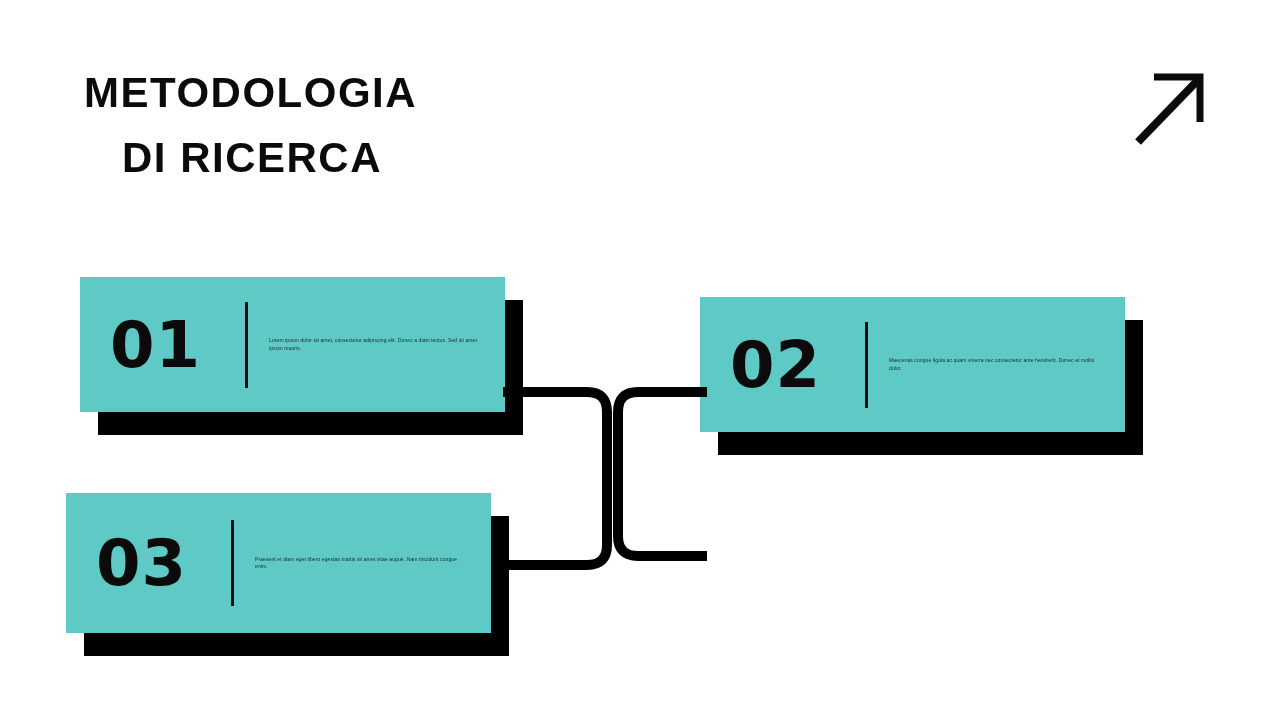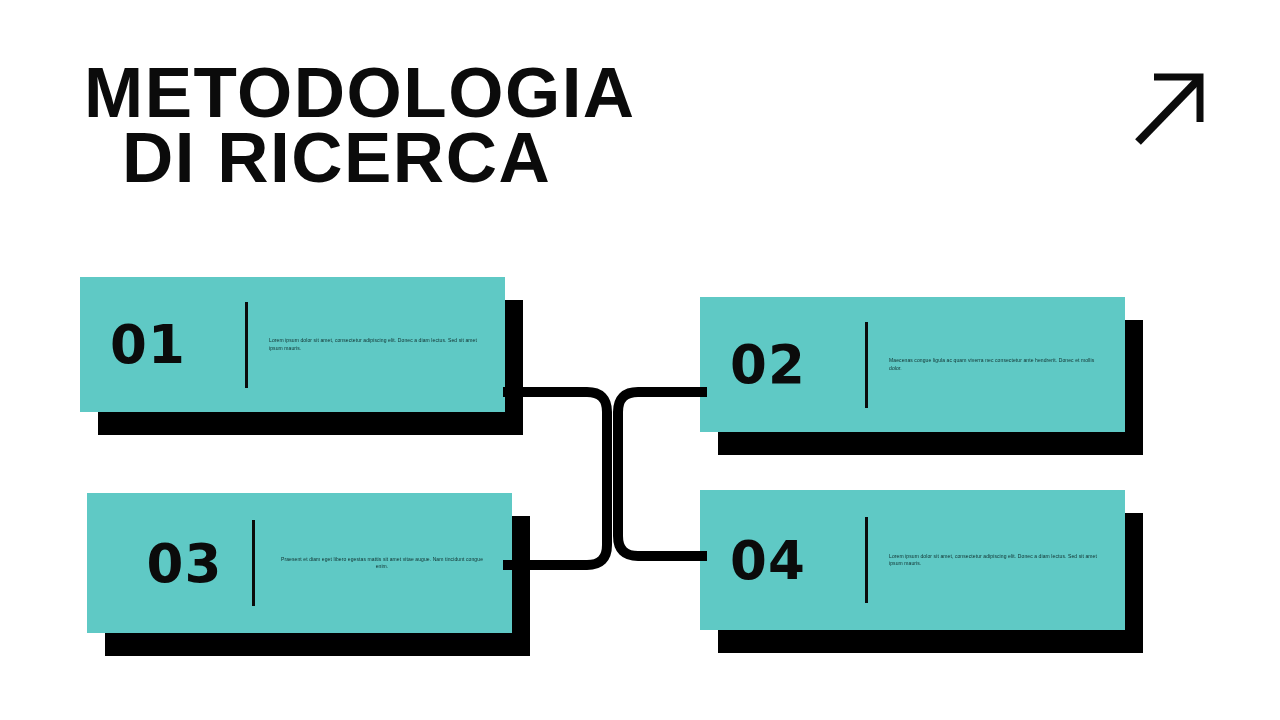--- a/index.html
+++ b/index.html
@@ -9,44 +9,44 @@
     background:#ffffff;
     overflow:hidden;
     font-family:"Liberation Sans", sans-serif;
     --accent:#5fc9c5;
     --ink:#0b0b0b;
   }
   .title{
     position:absolute;left:84px;top:60px;
     color:var(--ink);
     font-weight:bold;
-    font-size:71px;
+    font-size:42px;
     line-height:65px;
     letter-spacing:1.5px;
     white-space:nowrap;
   }
   .title .line2{margin-left:38px;}
   .arrow-svg{position:absolute;left:1128px;top:64px;}
   .connector-svg{position:absolute;left:0;top:0;pointer-events:none;}
   .card{
     position:absolute;
     background:var(--accent);
     box-shadow:18px 23px 0 0 #000000;
     display:flex;
     align-items:center;
   }
   .card-1{left:80px;top:277px;width:425px;height:135px;}
   .card-2{left:700px;top:277px;width:425px;height:135px;margin-top:20px;}
-  .card-3{left:87px;top:493px;width:425px;height:140px;text-align:center;}
+  .card-3{left:66px;top:493px;width:425px;height:140px;}
   .card-4{left:700px;top:490px;width:425px;height:140px;}
   .num{
     margin-left:30px;
     width:135px;
     font-family:"DejaVu Sans", sans-serif;
-    font-size:53px;
+    font-size:64px;
     font-weight:600;
     letter-spacing:1px;
     color:var(--ink);
     line-height:1;
   }
   .divider{
     width:3px;height:86px;
     background:var(--ink);
     flex-shrink:0;
   }
@@ -85,24 +85,19 @@
     <div class="divider"></div>
     <div class="desc">Maecenas congue ligula ac quam viverra nec consectetur ante hendrerit. Donec et mollis dolor.</div>
   </div>
 
   <div class="card card-3">
     <div class="num">03</div>
     <div class="divider"></div>
     <div class="desc">Praesent et diam eget libero egestas mattis sit amet vitae augue. Nam tincidunt congue enim.</div>
   </div>
 
-  <div class="card card-4">
-    <div class="num">04</div>
-    <div class="divider"></div>
-    <div class="desc">Lorem ipsum dolor sit amet, consectetur adipiscing elit. Donec a diam lectus. Sed sit amet ipsum mauris.</div>
-  </div>
 
   <svg class="connector-svg" width="1280" height="720" viewBox="0 0 1280 720">
     <path d="M 503 392 H 587 Q 607 392 607 412 V 545 Q 607 565 587 565 H 503" stroke="#000000" stroke-width="10" fill="none"></path>
     <path d="M 707 392 H 638 Q 618 392 618 412 V 536 Q 618 556 638 556 H 707" stroke="#000000" stroke-width="10" fill="none"></path>
   </svg>
 
 </div>
 
 </body></html>

